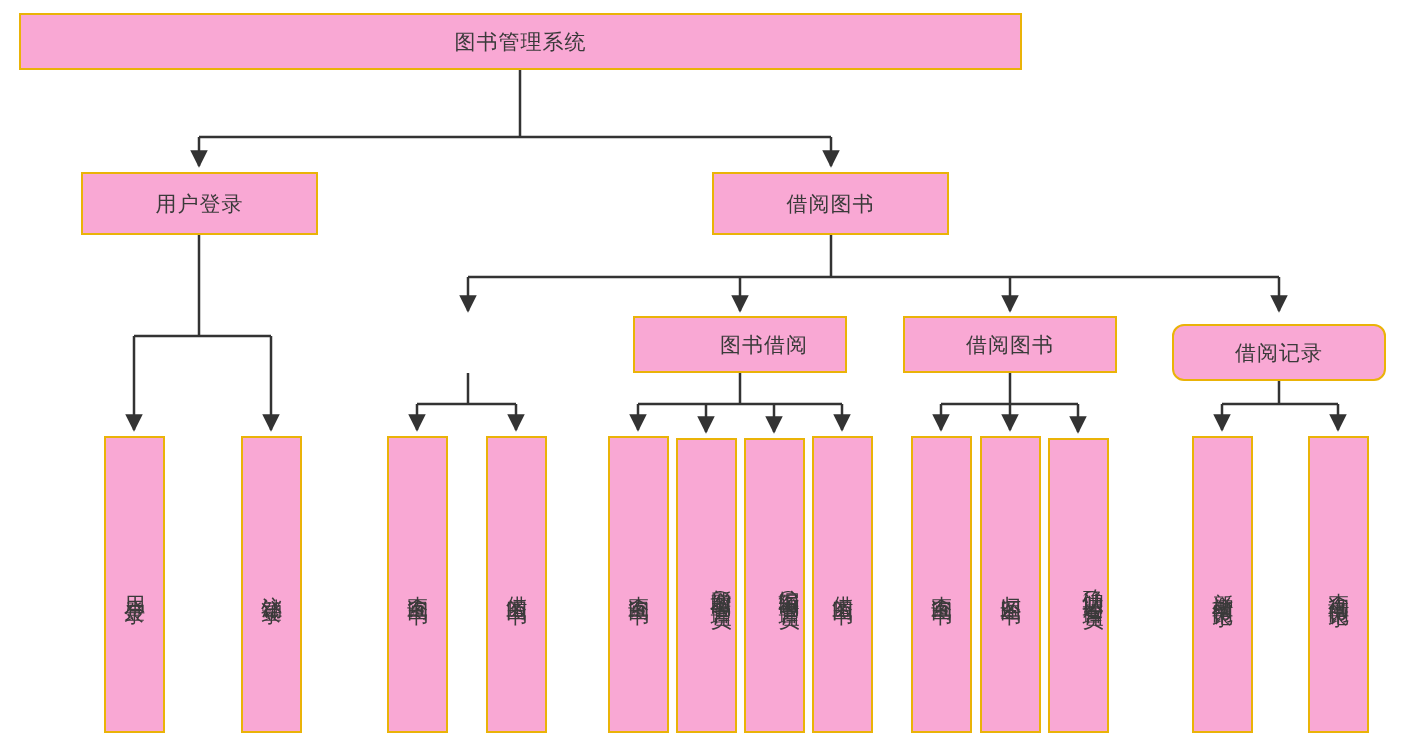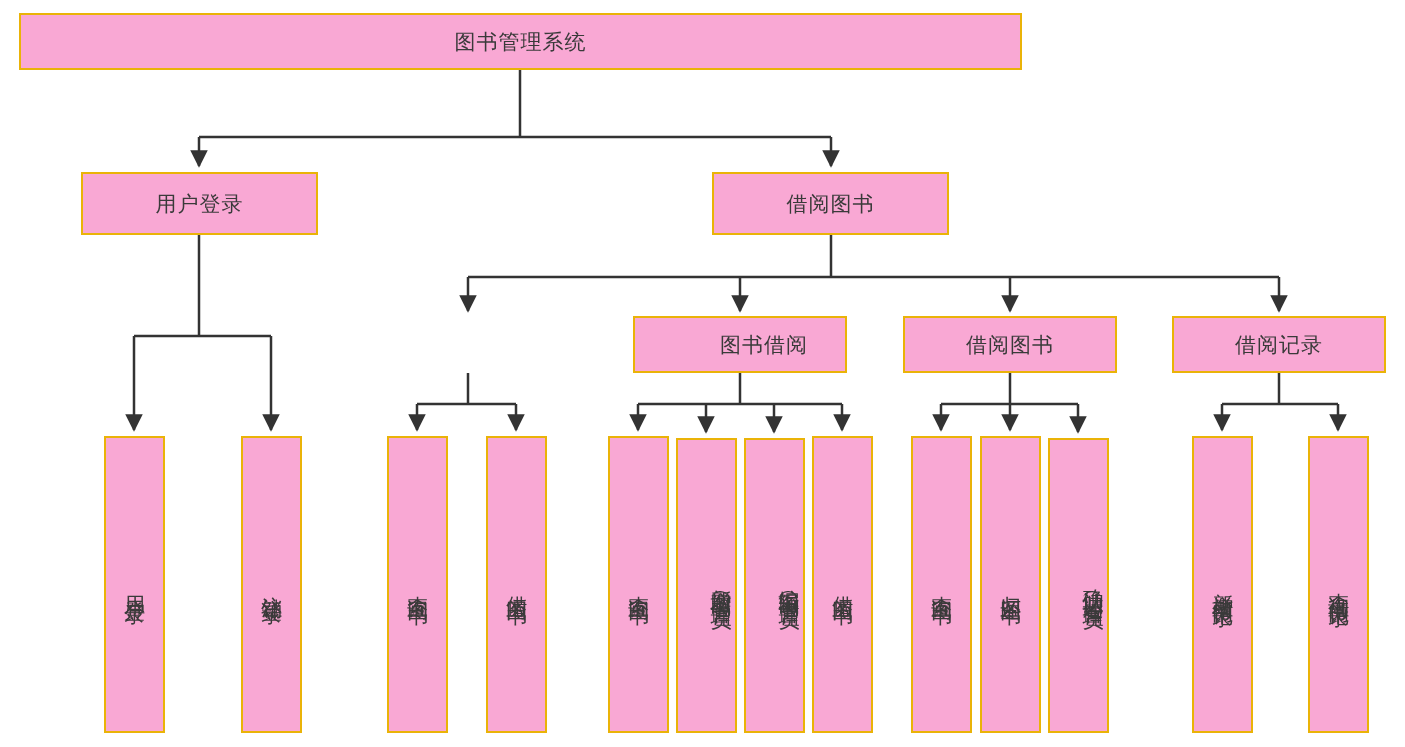--- a/index.html
+++ b/index.html
@@ -118,21 +118,21 @@
     </g>
   </svg>
 
   <div class="node horiz" style="left:19px; top:13px; width:1003px; height:57px;">图书管理系统</div>
 
   <div class="node horiz" style="left:81px; top:172px; width:237px; height:63px;">用户登录</div>
   <div class="node horiz" style="left:712px; top:172px; width:237px; height:63px;">借阅图书</div>
 
   <div class="node horiz" style="left:633px; top:316px; width:214px; height:57px;padding-left:48px;">图书借阅</div>
   <div class="node horiz" style="left:903px; top:316px; width:214px; height:57px;">借阅图书</div>
-  <div class="node horiz" style="left:1172px; top:316px; width:214px; height:57px;">借阅记录</div>
+  <div class="node horiz" style="left:1172px; top:324px; width:214px; height:57px;border-radius:12px;">借阅记录</div>
 
   <div class="node vert" style="left:104px; top:436px; width:61px; height:297px;">用户登录</div>
   <div class="node vert" style="left:241px; top:436px; width:61px; height:297px;">注销登录</div>
 
   <div class="node vert" style="left:387px; top:436px; width:61px; height:297px;">查询图书</div>
   <div class="node vert" style="left:486px; top:436px; width:61px; height:297px;">借阅图书</div>
 
   <div class="node vert" style="left:608px; top:436px; width:61px; height:297px;">查询图书</div>
   <div class="node vert toptext" style="left:676px; top:438px; width:61px; height:295px;">新增图书（管理员）</div>
   <div class="node vert toptext" style="left:744px; top:438px; width:61px; height:295px;">编辑图书（管理员）</div>

